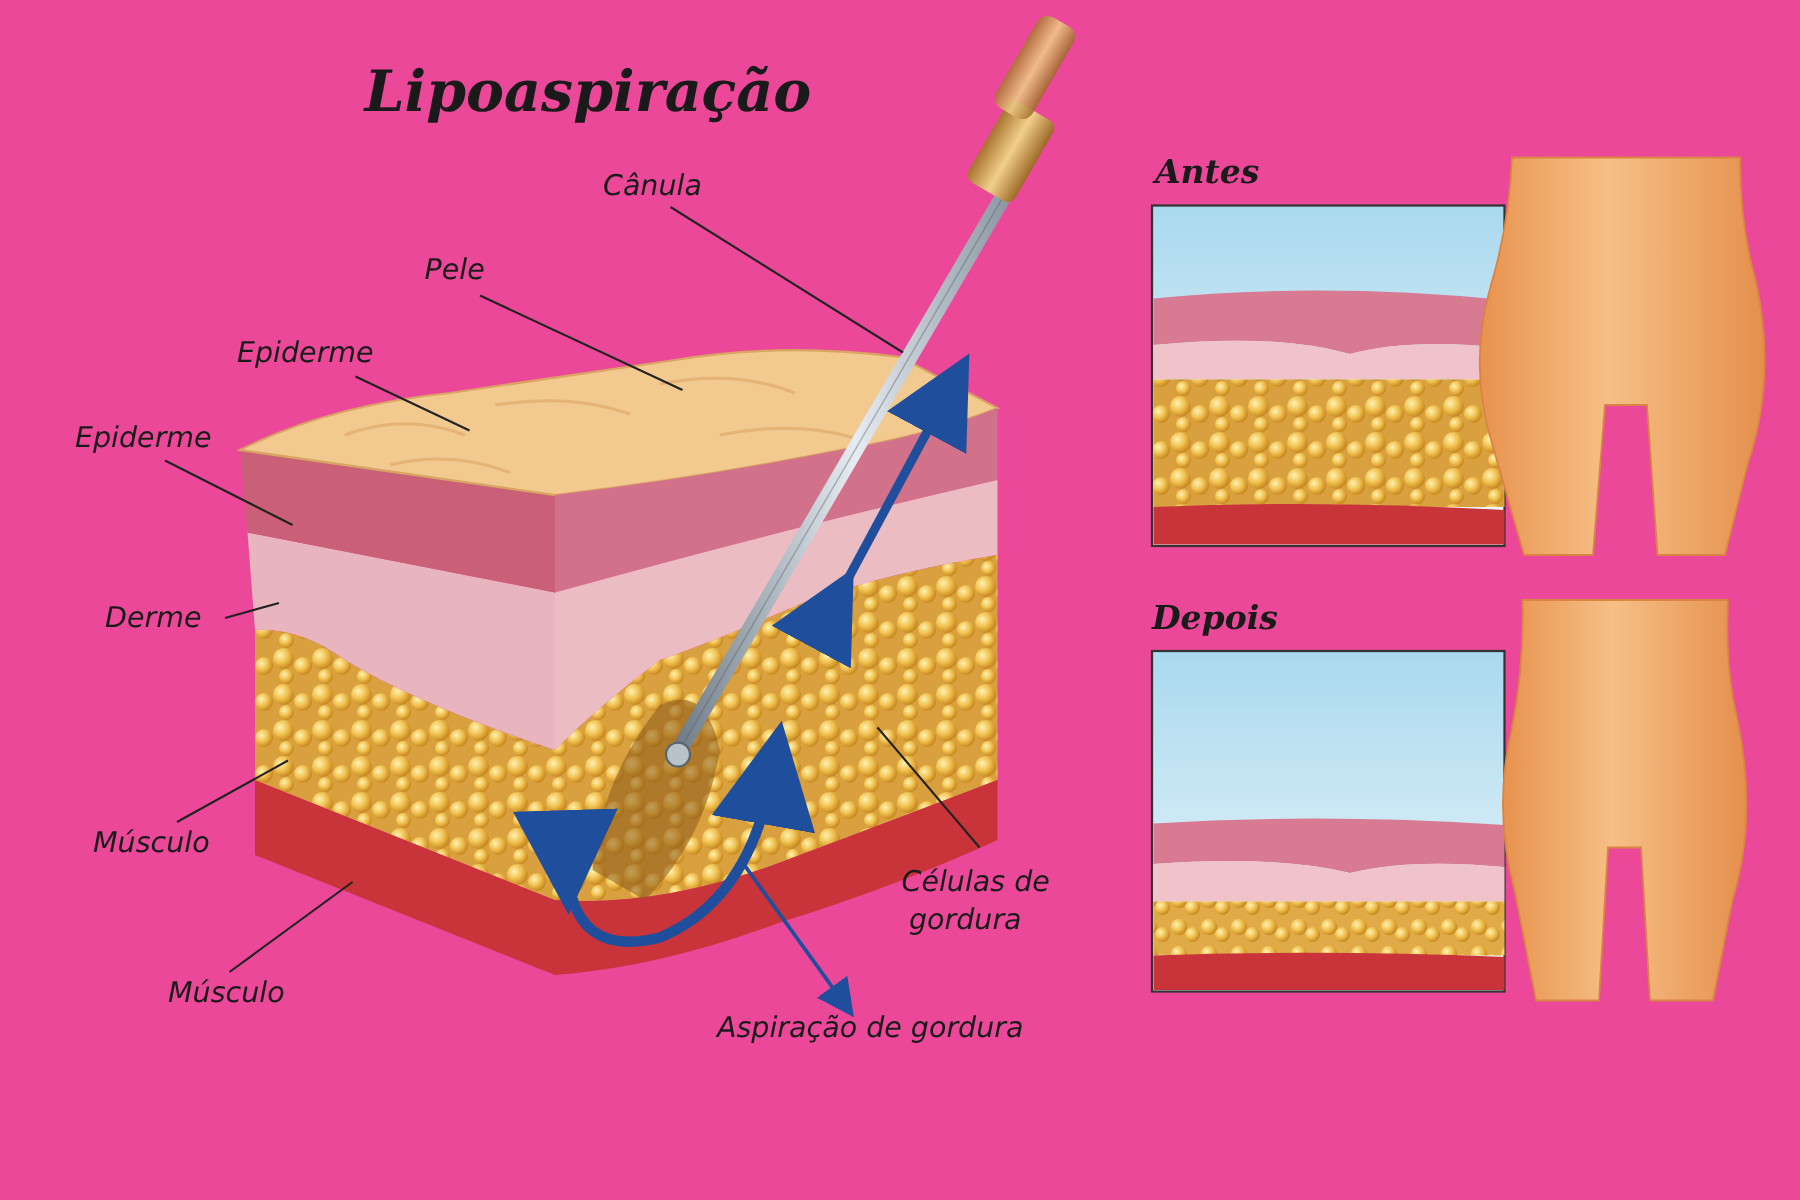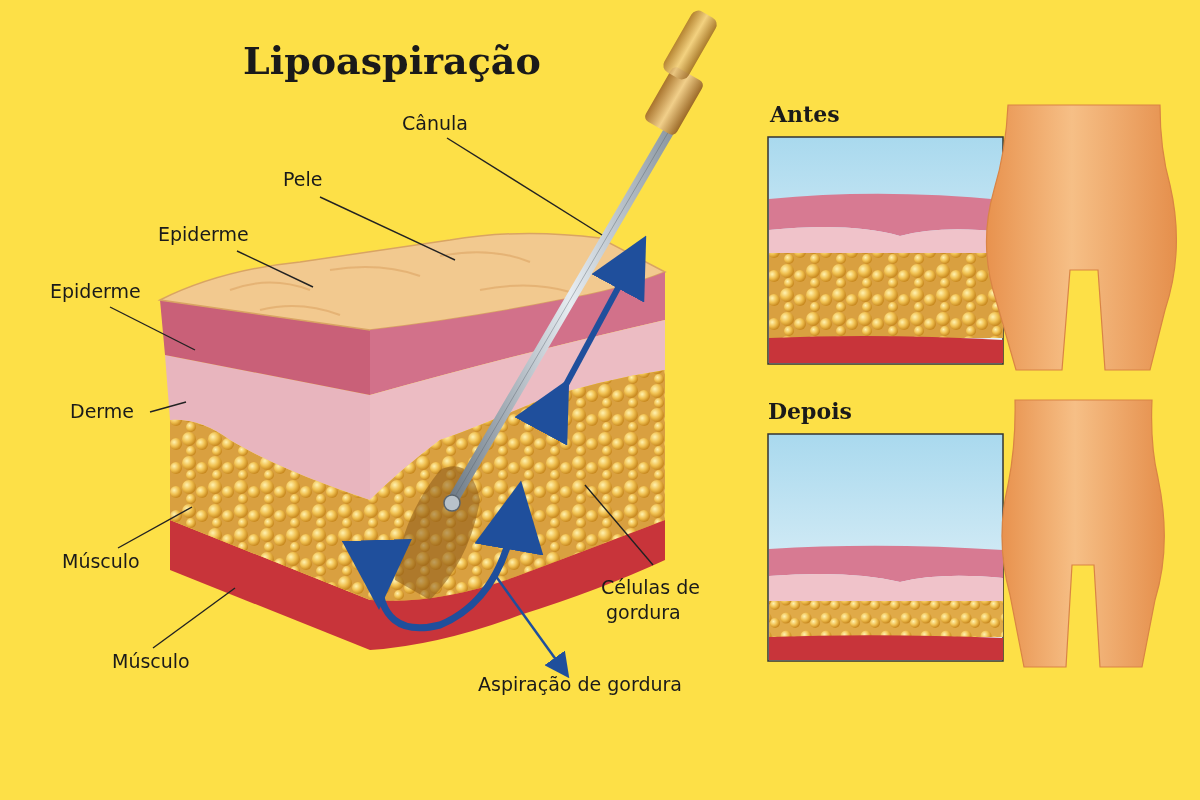--- a/index.html
+++ b/index.html
@@ -1,16 +1,16 @@
 <!DOCTYPE html>
 <html><head>
 <meta charset="utf-8">
 <style>
   html, body { margin: 0; padding: 0; background: #ffffff; }
-  #stage { position: relative; width: 1200px; height: 800px; overflow: hidden; background: #fde047; }
+  #stage { position: relative; width: 1200px; height: 800px; overflow: hidden; background: #ec4899; font-style: italic; }
   svg { position: absolute; left: 0; top: 0; }
   .title { font-family: "DejaVu Serif", "Liberation Serif", serif; font-weight: 700; font-size: 38px; fill: #1a1a1a; }
   .panel-title { font-family: "DejaVu Serif", "Liberation Serif", serif; font-weight: 700; font-size: 22px; fill: #1a1a1a; }
   .lbl { font-family: "DejaVu Sans", "Liberation Sans", sans-serif; font-size: 19px; fill: #1a1a1a; }
   .leader { stroke: #222; stroke-width: 1.4; fill: none; }
 </style>
 </head>
 <body>
 
 <div id="stage">

